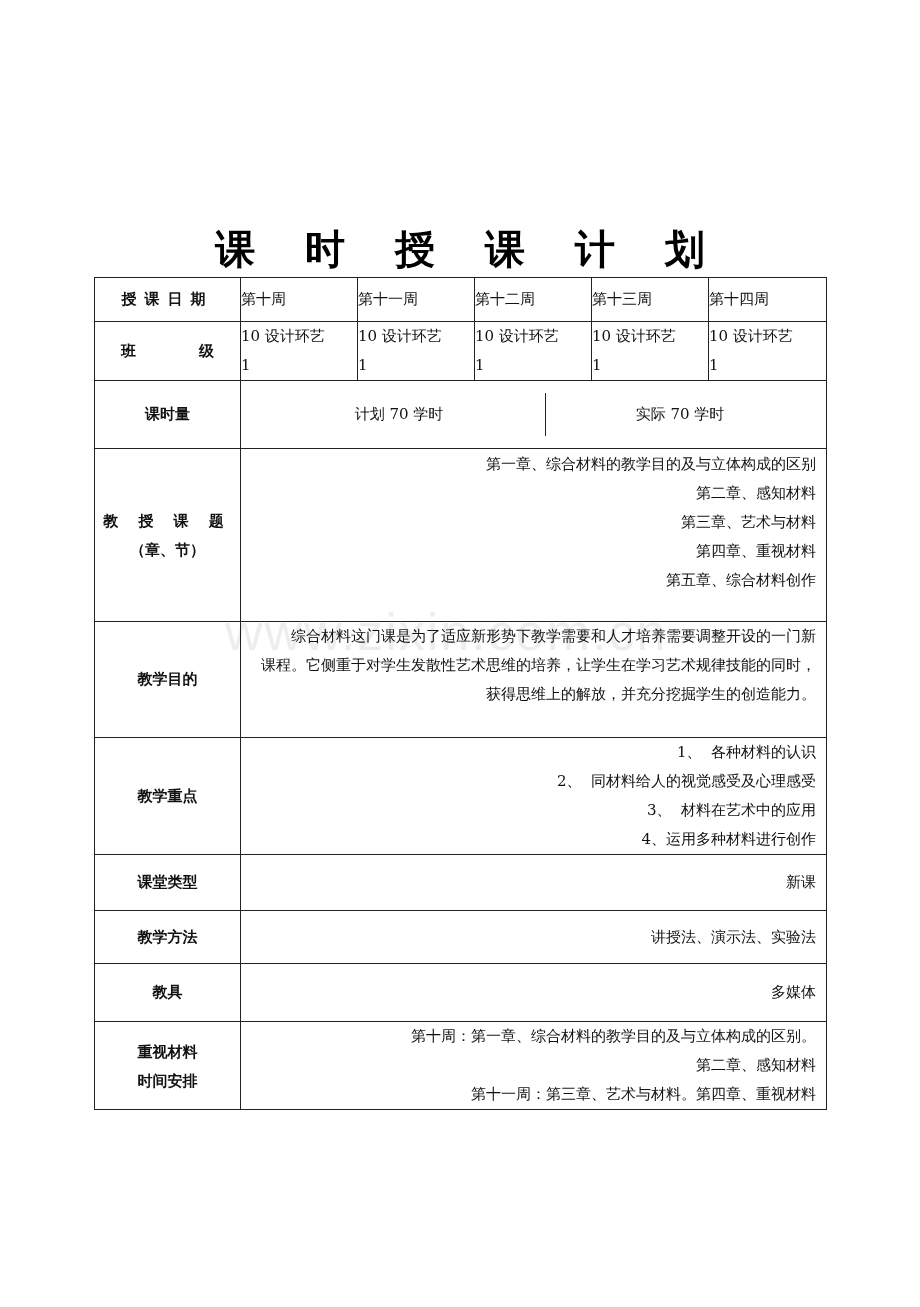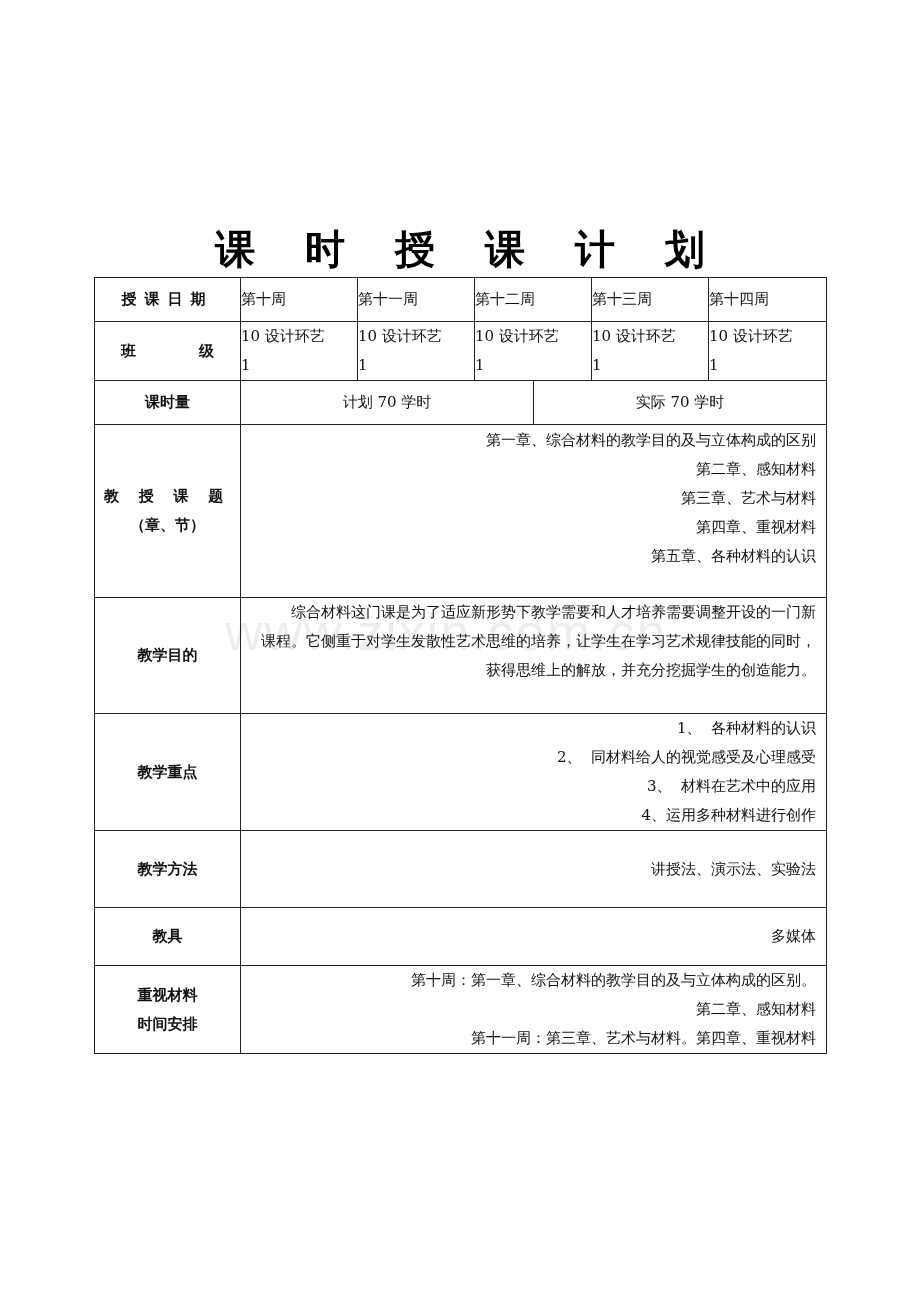--- a/index.html
+++ b/index.html
@@ -4,21 +4,21 @@
 <style>
   html, body { margin: 0; padding: 0; background: #ffffff; }
   body { width: 920px; height: 1307px; position: relative; overflow: hidden;
          font-family: "DejaVu Serif", "Liberation Serif", serif; color: #111; }
   .title { position: absolute; left: 0; width: 920px; top: 222px; text-align: center;
            font-family: "DejaVu Sans", "Liberation Sans", sans-serif; font-weight: bold;
            font-size: 40px; letter-spacing: 18px; text-indent: 18px; line-height: 54px; color: #000; }
   table.plan { position: absolute; left: 94px; top: 277px; width: 732px; border-collapse: collapse;
                table-layout: fixed; }
   table.plan td { border: 1px solid #222; padding: 0; vertical-align: middle; font-size: 15px; }
-  td.lbl { width: 145px; text-align: center; font-family: Liberation Serif, serif;
+  td.lbl { width: 145px; text-align: center; font-family: Liberation Sans, sans-serif;
            font-weight: bold; font-size: 15px; }
   td.c { }
   td.content { padding: 0 10px !important; line-height: 29px; text-align: right; }
   .spaced { letter-spacing: 8px; }
   .ban { display: flex; justify-content: space-between; padding: 0 26px; }
   .two-line { line-height: 29px; margin-left: 27px; }
   .purpose { text-indent: 2em; line-height: 30px; margin-left: 32px; }
   .watermark { position: absolute; left: 225px; top: 602px; font-family: Liberation Sans, sans-serif;
                font-size: 52px; color: rgba(0,0,0,0.07); letter-spacing: 2px; pointer-events: none; white-space: nowrap; }
 </style>
@@ -71,60 +71,64 @@
           <div>1</div>
         </td>
     <td class="c two-line">
           <div>10 设计环艺</div>
           <div>1</div>
         </td>
   </tr>
 
   <tr style="height:44px">
     <td class="lbl">课时量</td>
-    <td colspan="5" style="padding:0">
+    <td colspan="5" style="padding:12px">
       <div style="display:flex;height:43px;">
         <div style="width:292px;border-right:1px solid #222;display:flex;align-items:center;justify-content:center;">计划 70 学时</div>
         <div style="flex:1;display:flex;align-items:center;justify-content:center;">实际 70 学时</div>
       </div>
     </td>
   </tr>
 
   <tr style="height:173px">
     <td class="lbl" style="line-height:29px">
       <div class="spaced">教 授 课 题</div>
       <div>（章、节）</div>
     </td>
     <td colspan="5" class="content" style="vertical-align:top;padding-top:1px !important">
       <div>第一章、综合材料的教学目的及与立体构成的区别</div>
       <div>第二章、感知材料</div>
       <div>第三章、艺术与材料</div>
       <div>第四章、重视材料</div>
-      <div>第五章、各种材料的认识</div>
+      <div>第五章、综合材料创作</div>
     </td>
   </tr>
 
   <tr style="height:116px">
     <td class="lbl">教学目的</td>
     <td colspan="5" class="content purpose" style="vertical-align:top;padding-top:0 !important">综合材料这门课是为了适应新形势下教学需要和人才培养需要调整开设的一门新课程。它侧重于对学生发散性艺术思维的培养，让学生在学习艺术规律技能的同时，获得思维上的解放，并充分挖掘学生的创造能力。</td>
   </tr>
 
   <tr style="height:116px">
     <td class="lbl">教学重点</td>
     <td colspan="5" class="content">
       <div style="white-space:pre">1、  各种材料的认识</div>
       <div style="white-space:pre">2、  同材料给人的视觉感受及心理感受</div>
       <div style="white-space:pre">3、  材料在艺术中的应用</div>
       <div style="white-space:pre">4、运用多种材料进行创作</div>
     </td>
   </tr>
 
 
+  <tr style="height:56px">
+    <td class="lbl">课堂类型</td>
+    <td colspan="5" class="content">新课</td>
+  </tr>
 
-  <tr style="height:77px">
+  <tr style="height:53px">
     <td class="lbl">教学方法</td>
     <td colspan="5" class="content">讲授法、演示法、实验法</td>
   </tr>
 
   <tr style="height:58px">
     <td class="lbl">教具</td>
     <td colspan="5" class="content">多媒体</td>
   </tr>
 
   <tr style="height:86px">

